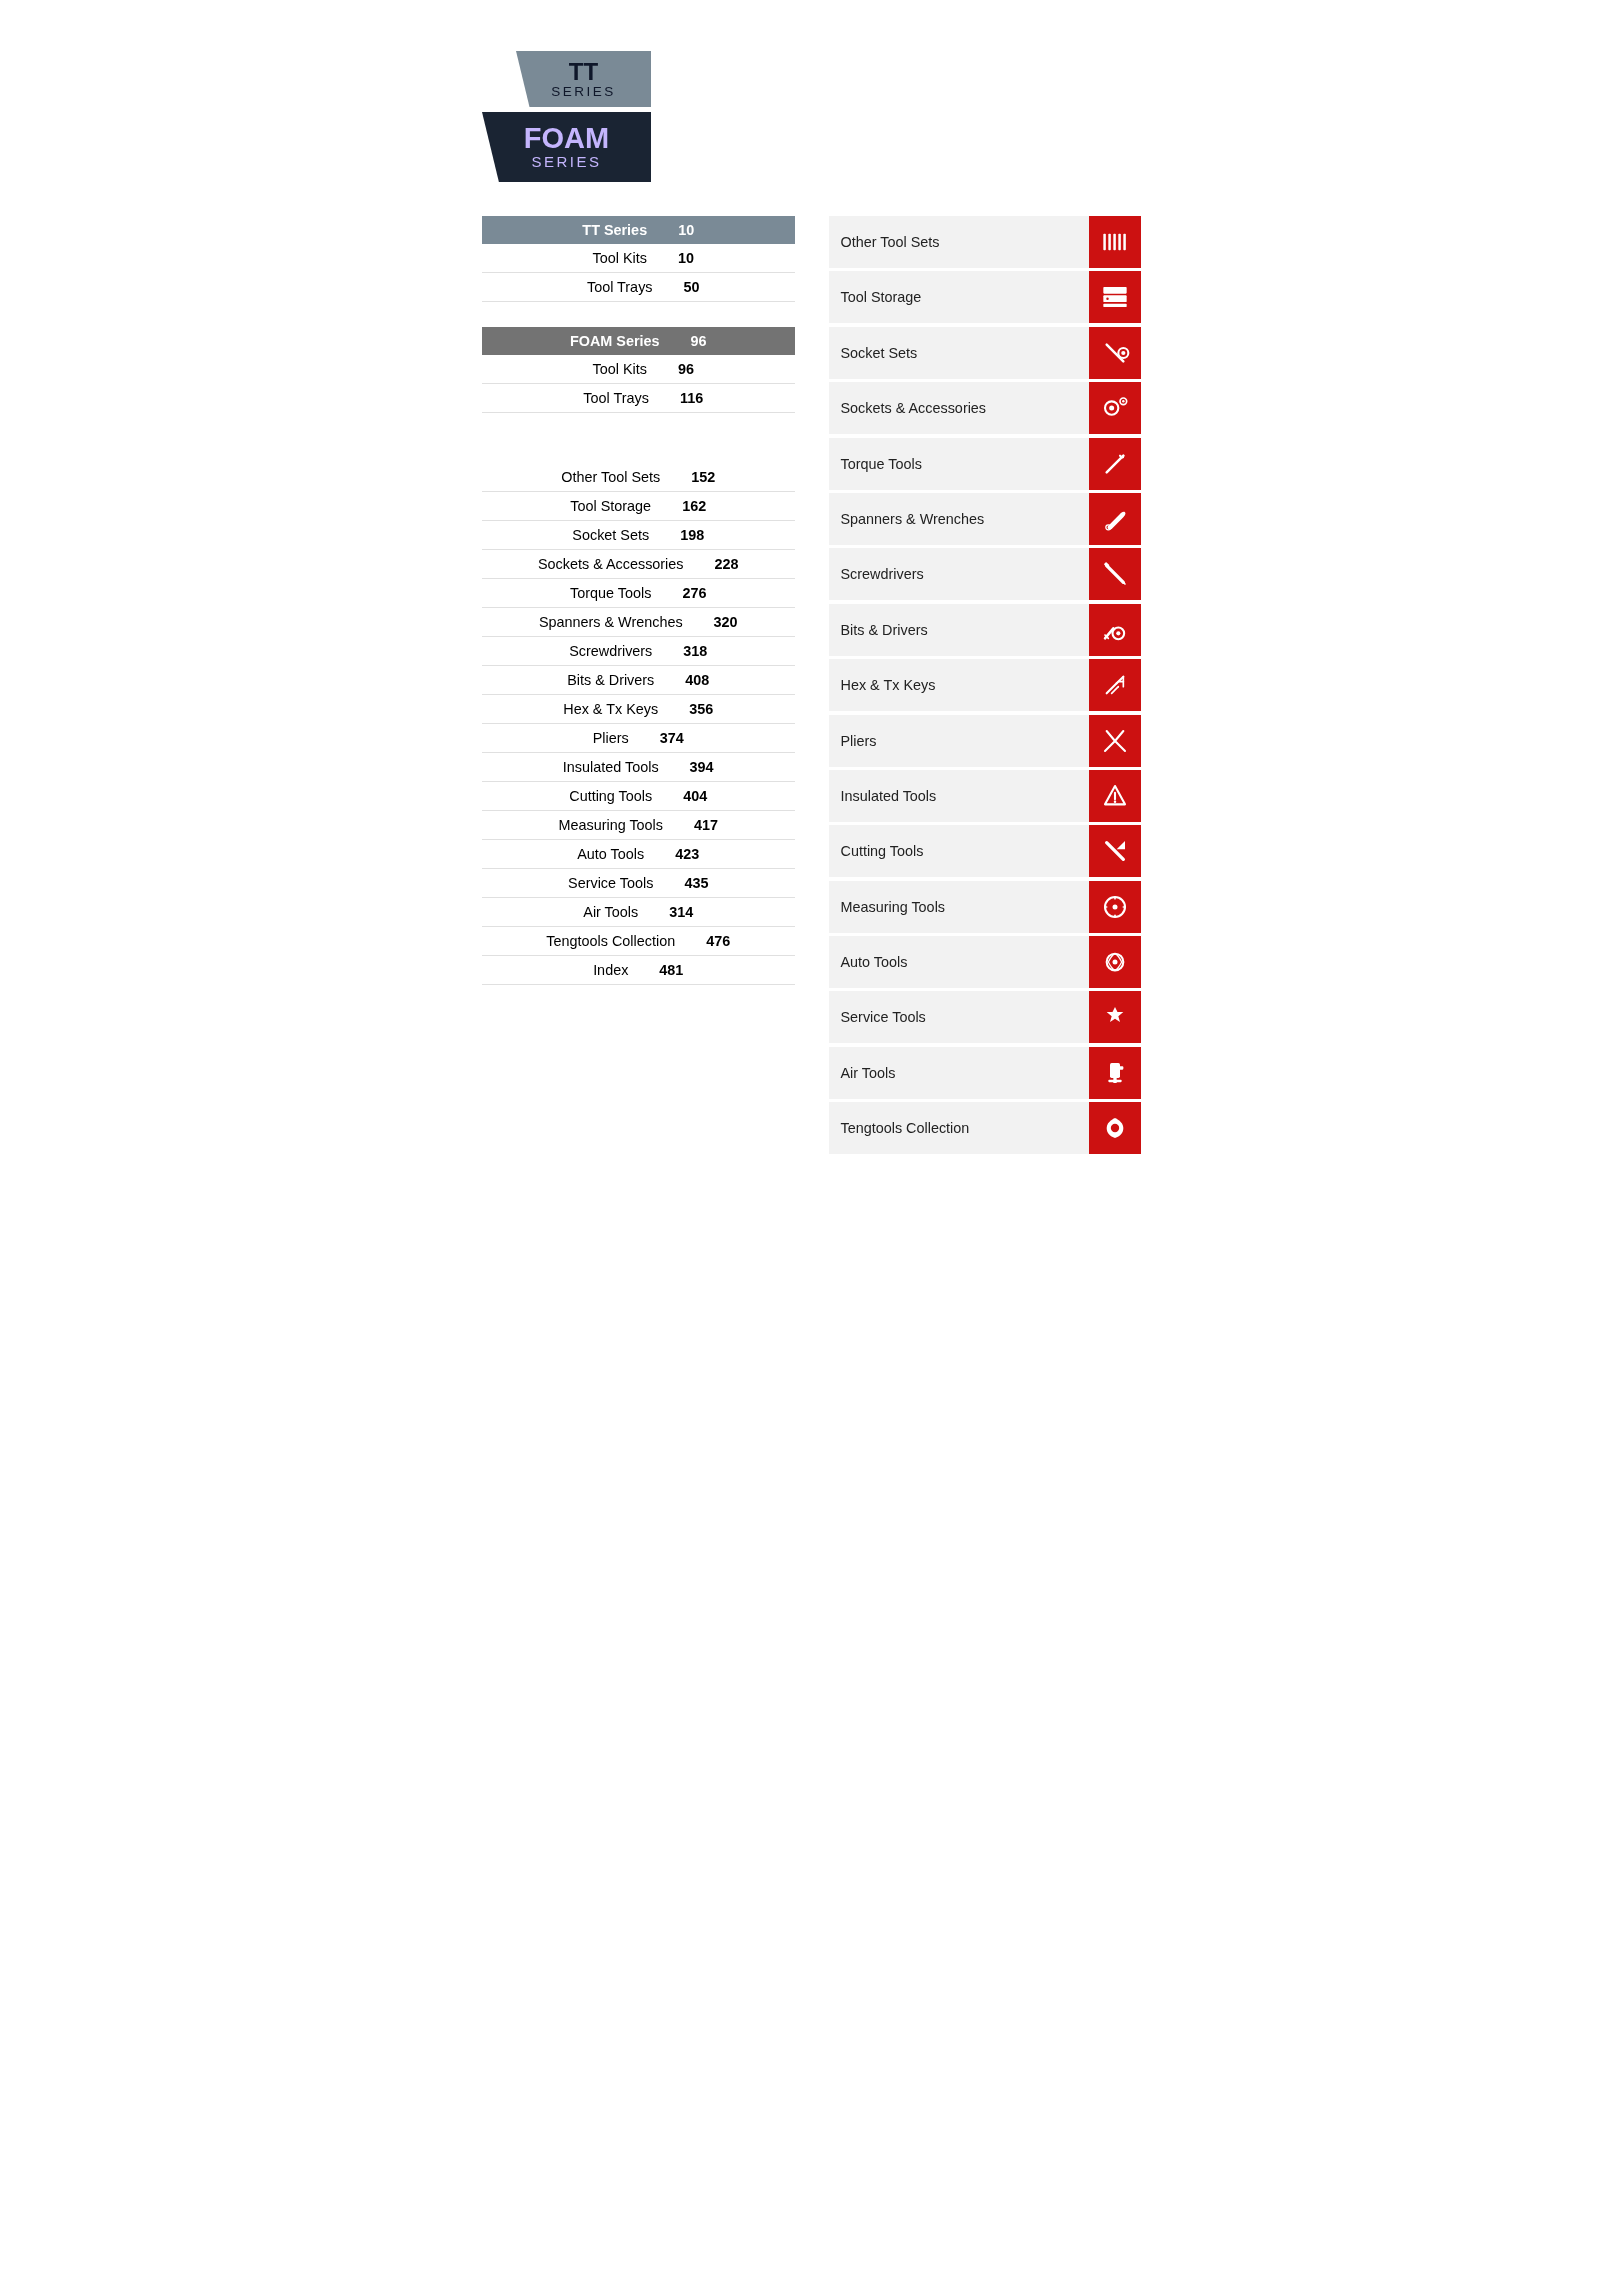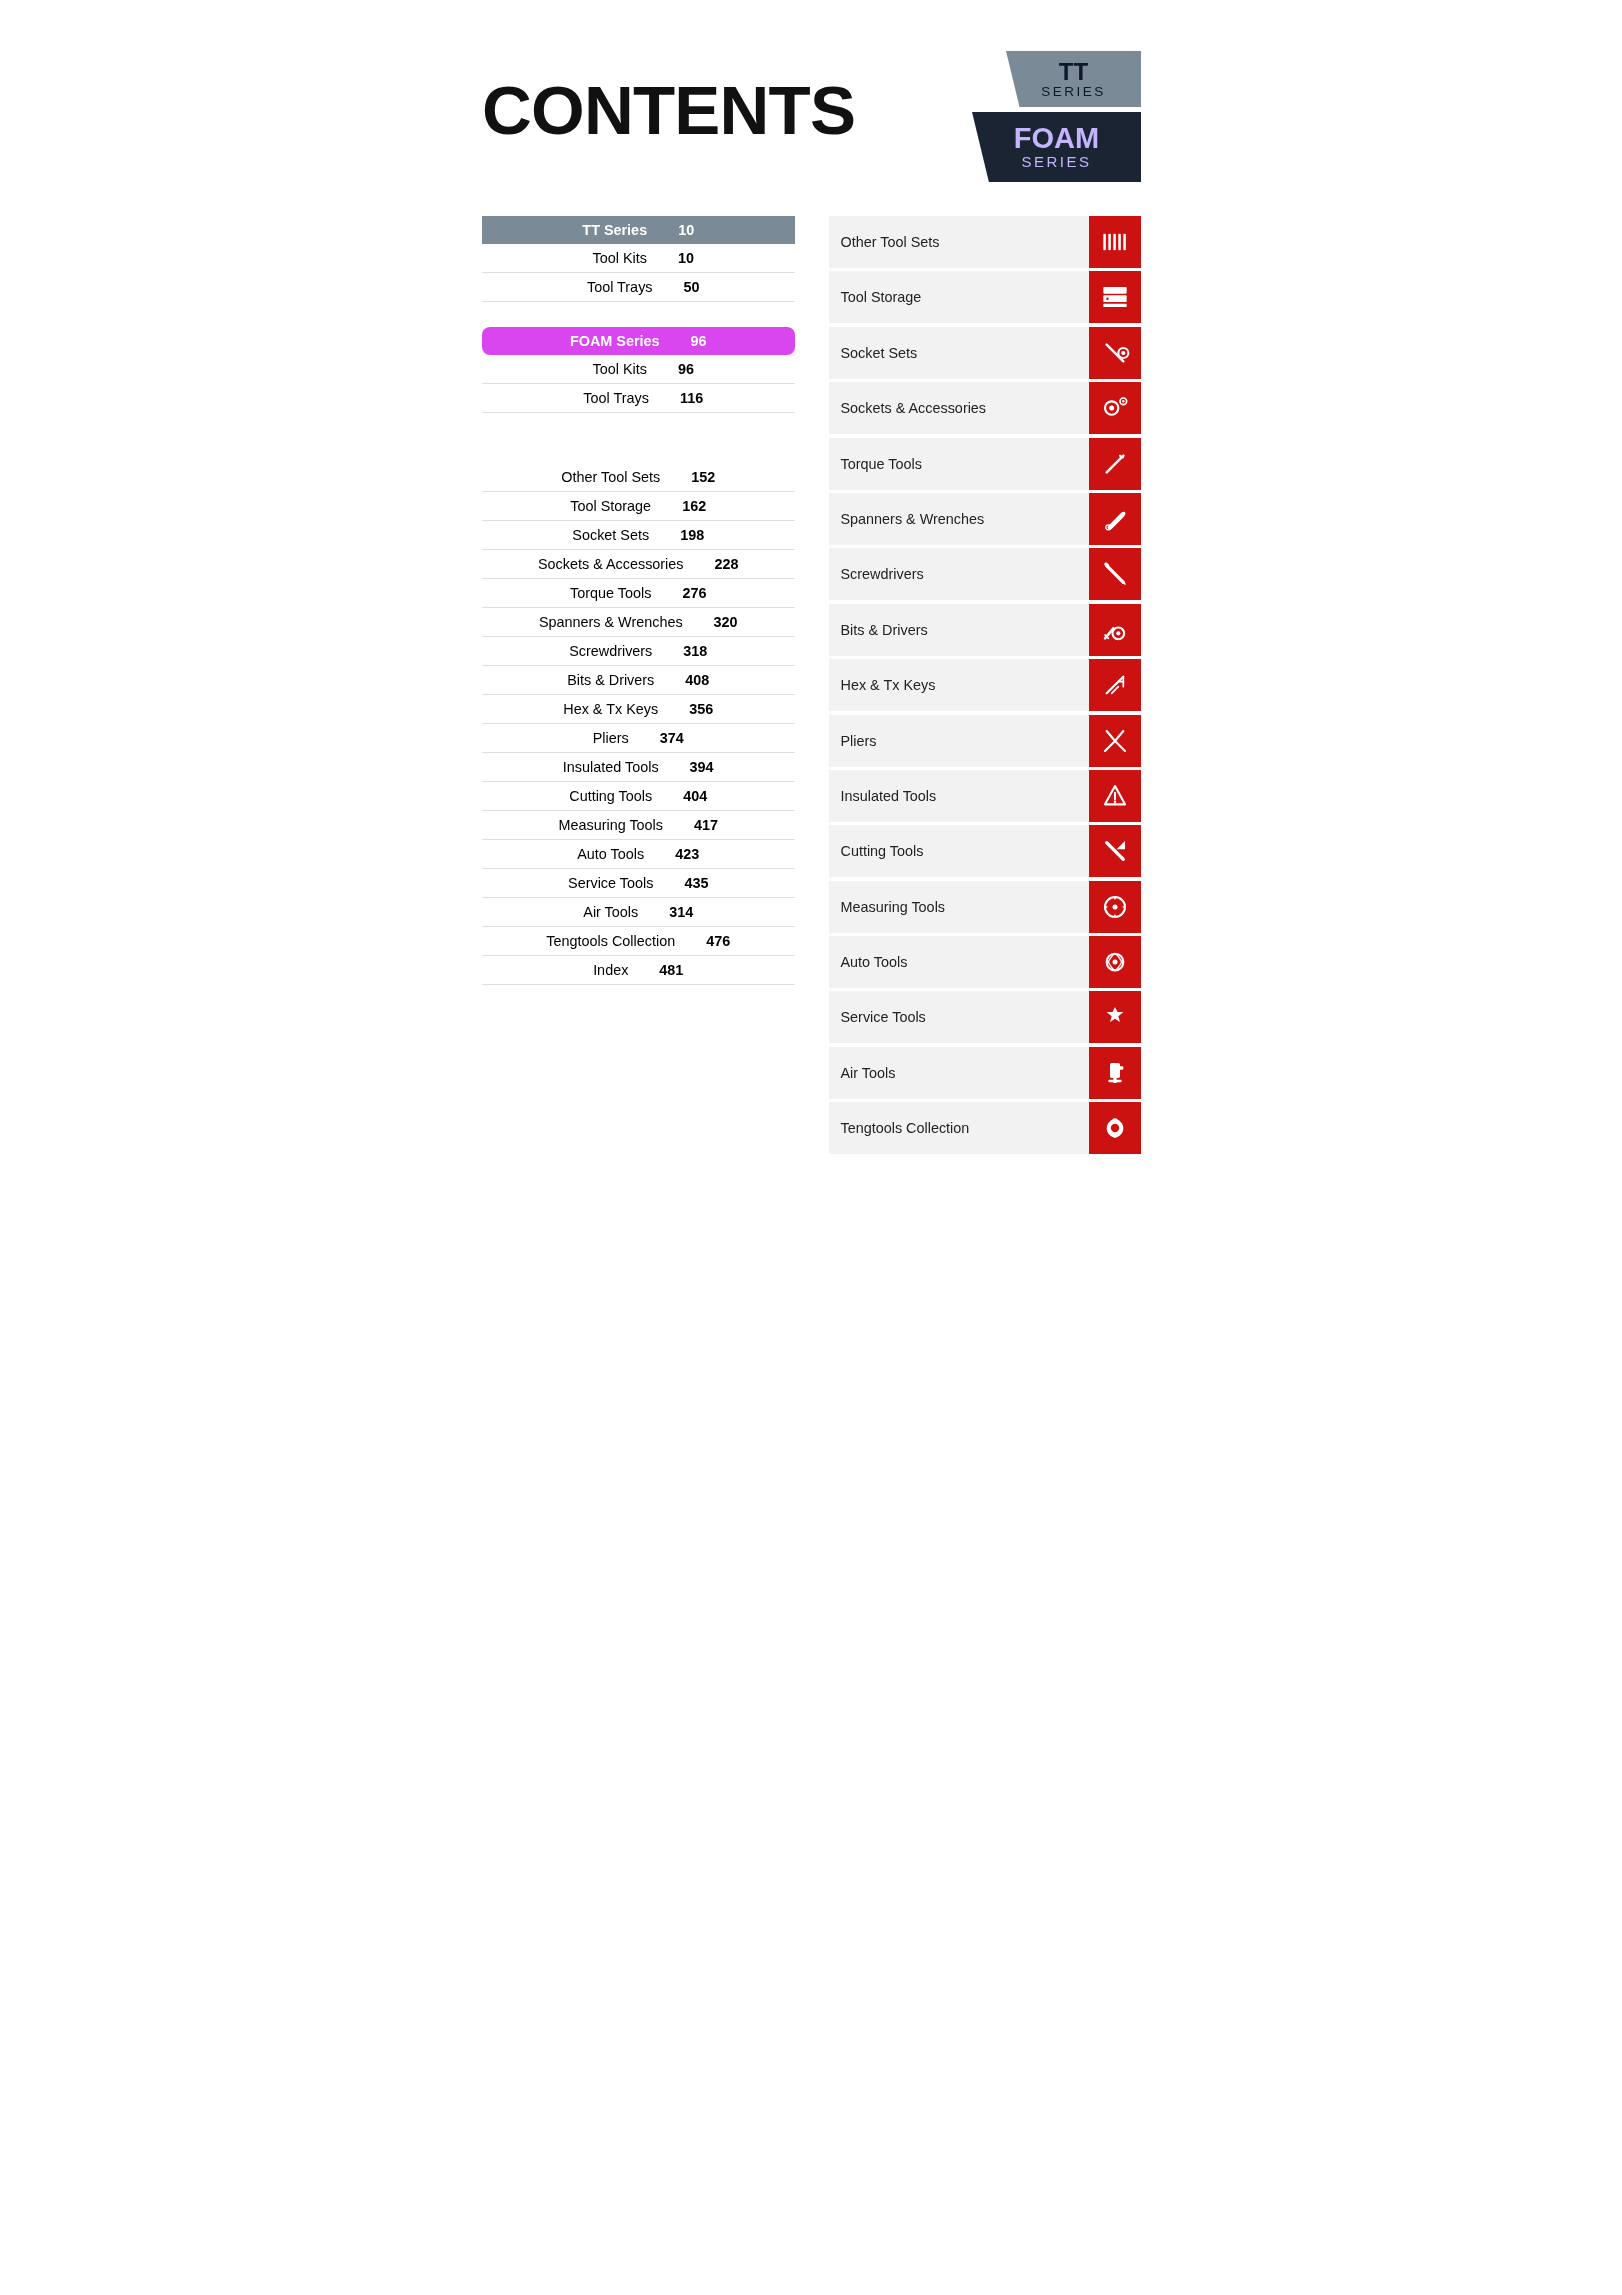--- a/index.html
+++ b/index.html
@@ -106,23 +106,22 @@
       font-size: 14.4px;
     }
     .toc-row.header-row {
       background: #7a8a96;
       color: white;
       font-weight: 700;
       font-size: 14.4px;
       border-bottom: none;
     }
     .toc-row.header-row.dark {
-      background: #d946ef;
+      background: #737373;
       color: white;
-      border-radius: 8px;
     }
     .toc-row .page-num {
       font-weight: 600;
       margin-left: 31px;
     }
     .toc-row.header-row .page-num {
       color: white;
     }
     .toc-indent {
       padding-left: 20px;
@@ -164,21 +163,20 @@
       height: 30px;
       fill: white;
     }
   </style>
 </head>
 <body>
 
 <div class="page">
 
   <div class="header-area">
-    <h1 class="contents-title">CONTENTS</h1>
     <div class="logo-area">
       <div class="tt-series-badge">
         <div class="tt">TT</div>
         <div class="series">SERIES</div>
       </div>
       <div class="foam-series-badge">
         <div class="foam">FOAM</div>
         <div class="series">SERIES</div>
       </div>
     </div>

